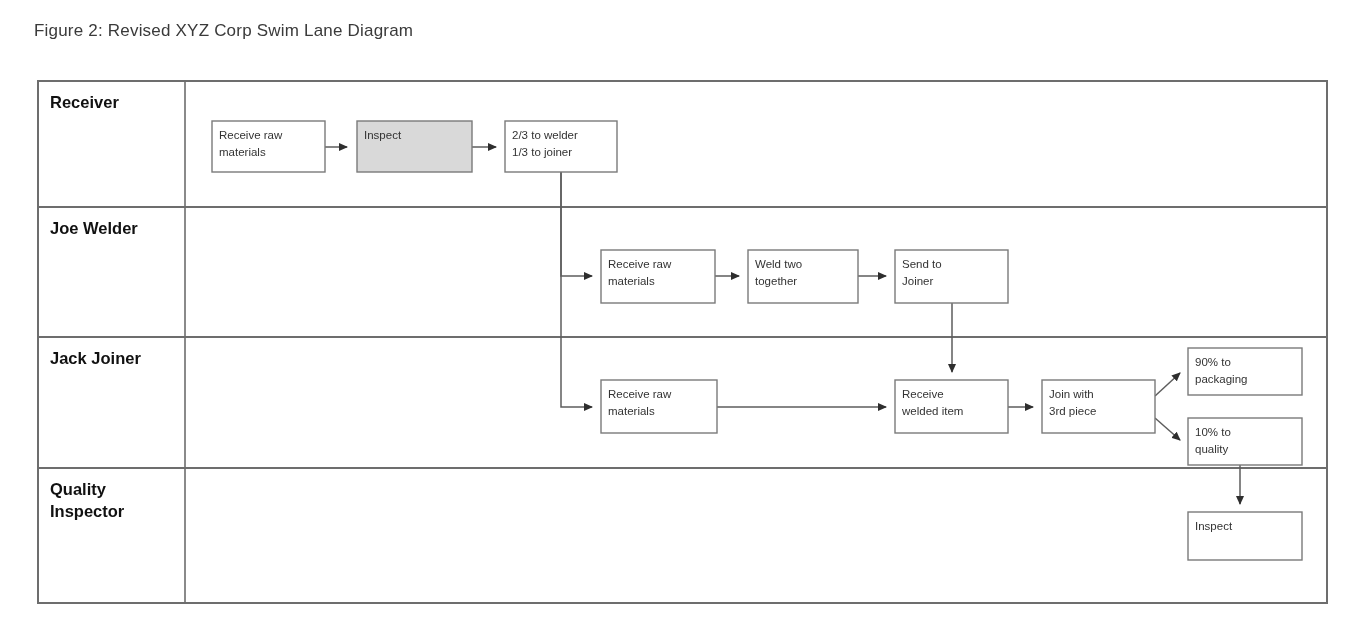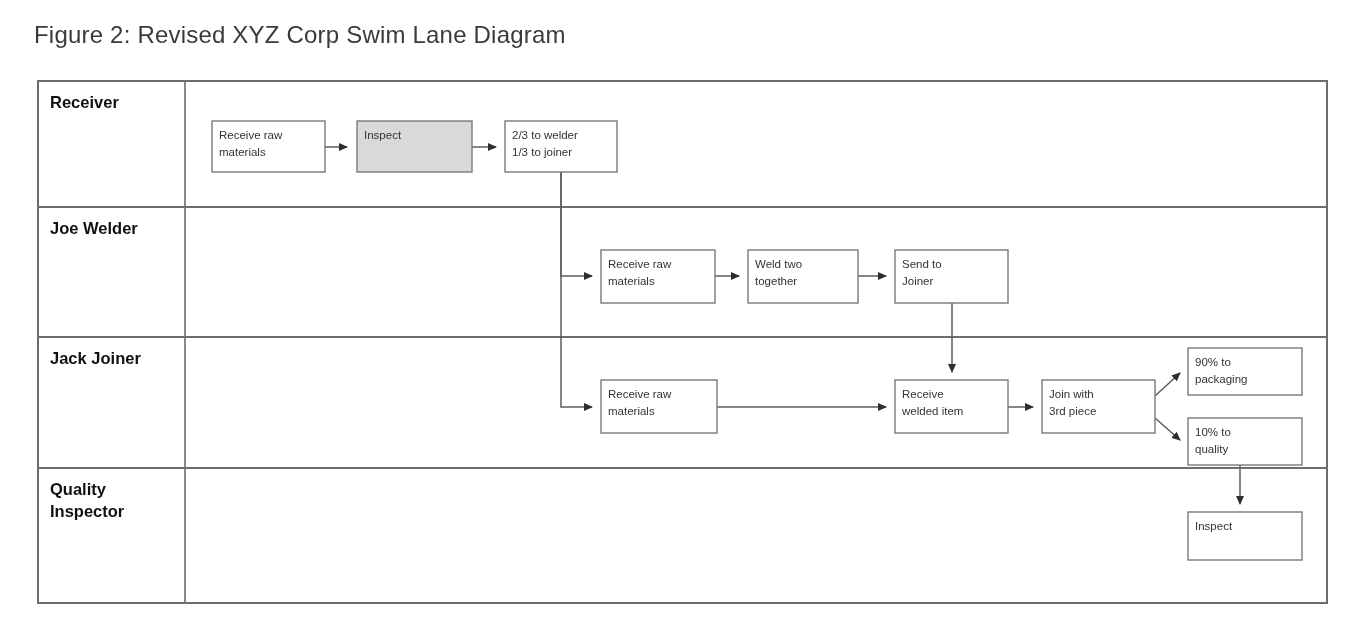--- a/index.html
+++ b/index.html
@@ -18,21 +18,21 @@
   #page {
     position: relative;
     width: 1364px;
     height: 628px;
     background: #ffffff;
   }
   #figure-title {
     position: absolute;
     left: 34px;
     top: 21px;
-    font-size: 24px;
+    font-size: 17px;
     font-weight: 400;
     letter-spacing: 0.2px;
     color: #3a3a3a;
     white-space: nowrap;
   }
   #diagram-svg {
     position: absolute;
     left: 0;
     top: 0;
   }

